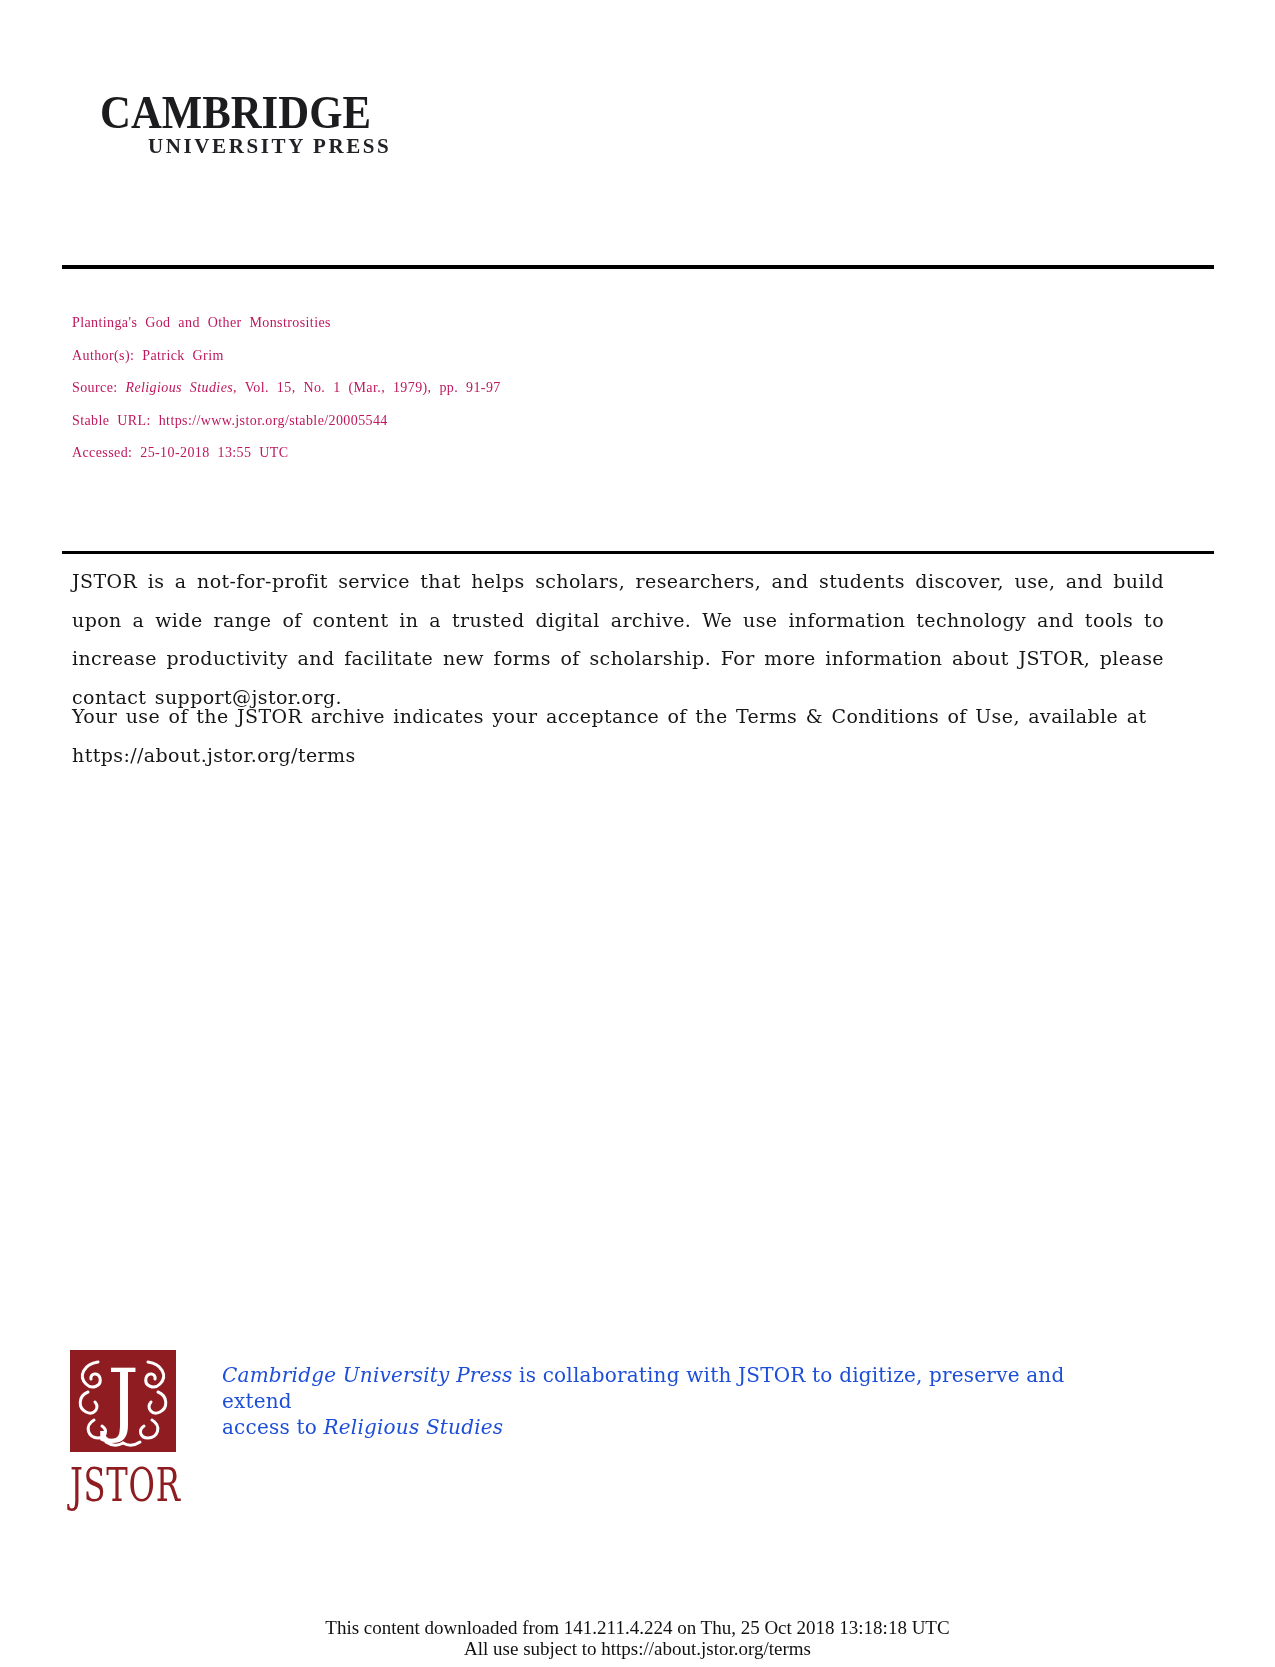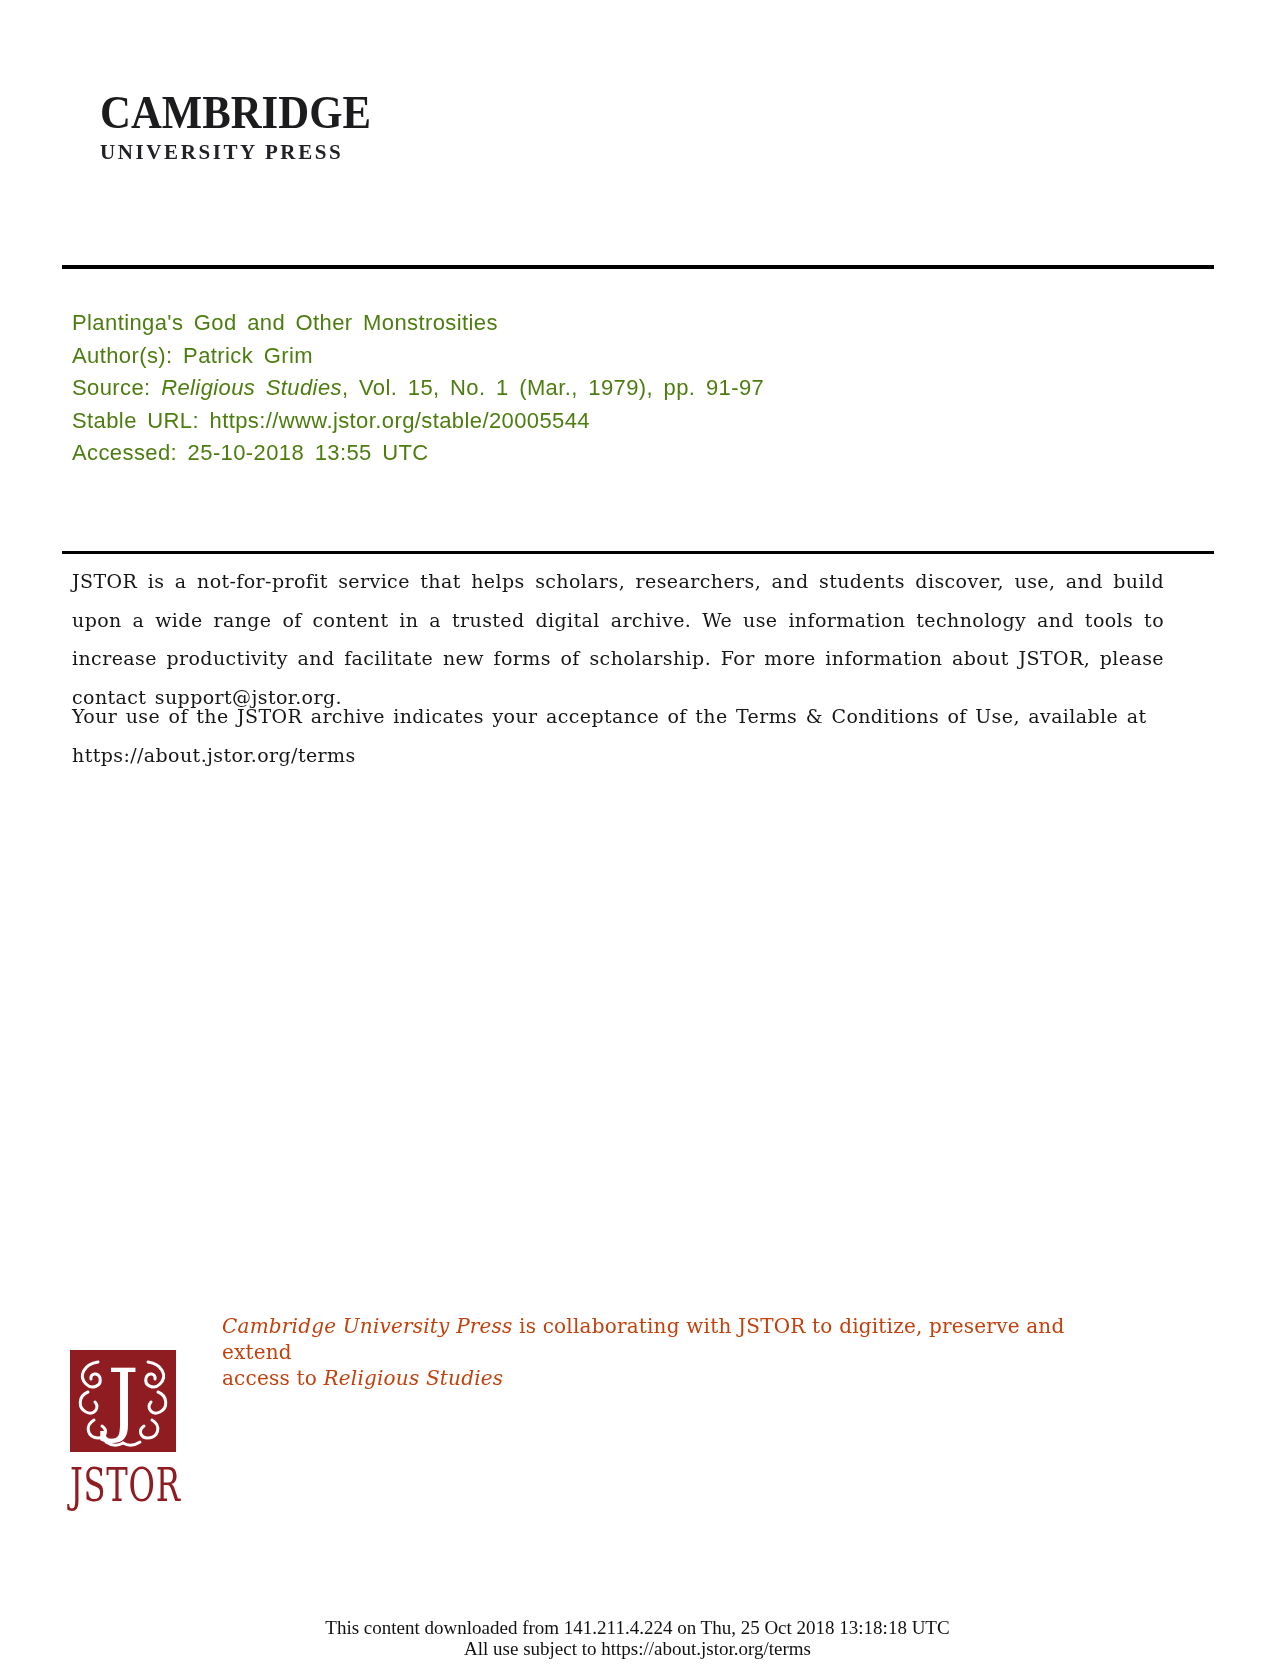--- a/index.html
+++ b/index.html
@@ -26,39 +26,39 @@
     transform-origin: left center;
     white-space: nowrap;
   }
   .cup-line2 {
     font-family: "Liberation Serif", serif;
     font-weight: bold;
     font-size: 21px;
     letter-spacing: 2.6px;
     color: #222226;
     line-height: 1;
-    margin-top: 6px;
     white-space: nowrap;
+    text-align: right;
   }
 
   .rule { position: absolute; left: 62px; width: 1152px; background: #000; }
   .rule-1 { top: 265px; height: 4px; }
   .rule-2 { top: 551px; height: 3px; }
 
   
   .citation {
     position: absolute;
     left: 72px;
     top: 307px;
-    font-family: Liberation Sans, sans-serif;
-    font-size: 22px;
+    font-family: Liberation Serif, serif;
+    font-size: 14px;
     line-height: 32.5px;
     letter-spacing: 0.4px;
     word-spacing: 4px;
-    color: #4d7c0f;
+    color: #be185d;
     white-space: nowrap;
   }
   .citation .ital, .collab .ital { font-style: italic; }
 
   
   .jstor-para {
     position: absolute;
     left: 72px;
     width: 1092px;
     font-family: "DejaVu Serif", serif;
@@ -82,27 +82,27 @@
     letter-spacing: 1px;
     transform: scaleX(0.70);
     transform-origin: left center;
     white-space: nowrap;
   }
 
   
   .collab {
     position: absolute;
     left: 222px;
-    top: 1313px;
+    top: 1362px;
     width: 860px;
     font-family: "DejaVu Serif", serif;
     font-size: 20px;
     line-height: 26px;
     letter-spacing: 0.2px;
-    color: #c2410c;
+    color: #1d4ed8;
   }
 
   
   .footer {
     position: absolute;
     left: 0;
     top: 1617px;
     width: 100%;
     text-align: center;
     font-family: "Liberation Serif", serif;

